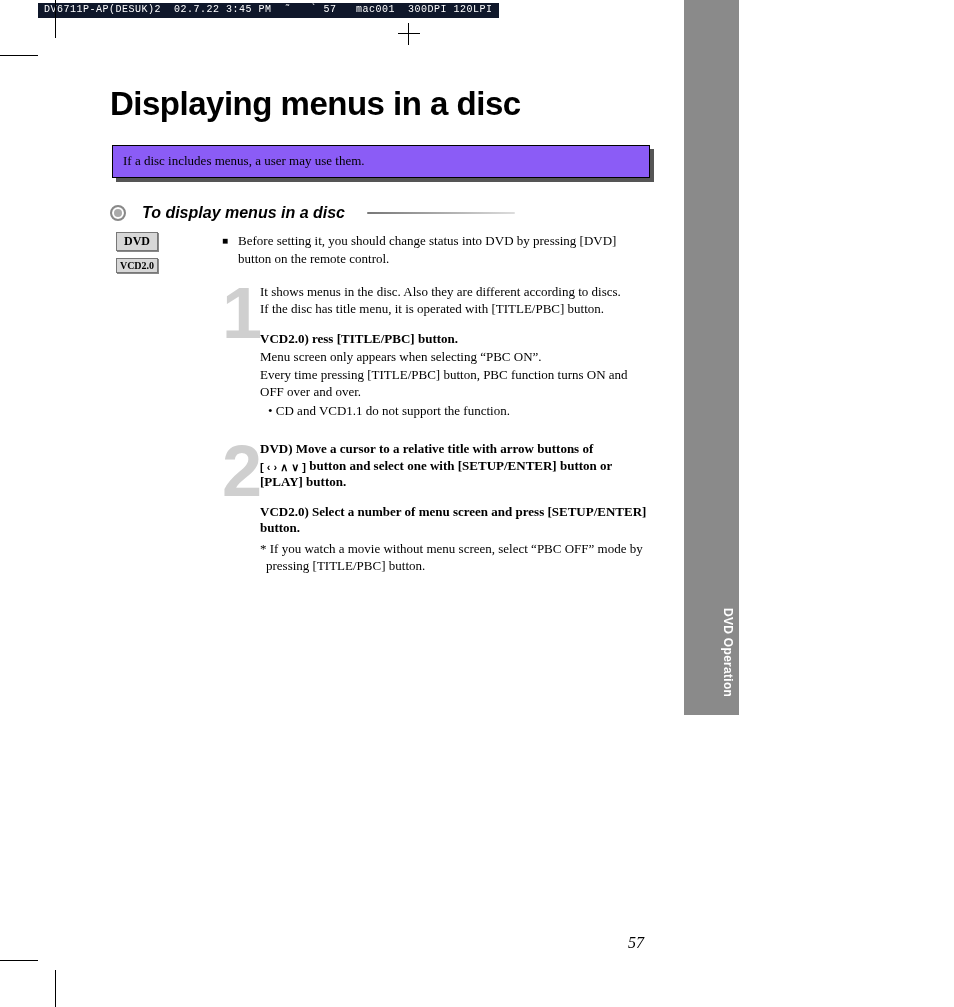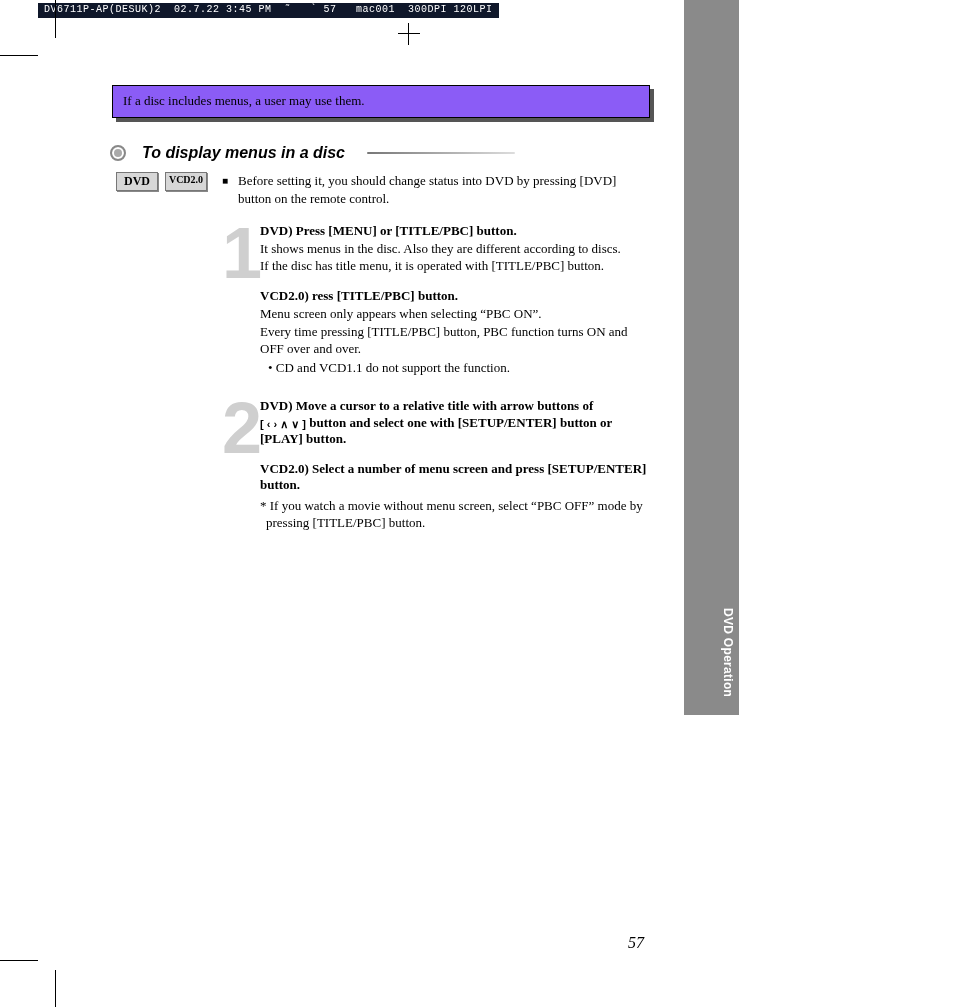--- a/index.html
+++ b/index.html
@@ -99,21 +99,21 @@
   .sect-rule{
     flex:1;height:2px;
     background:linear-gradient(to right,#777,#ddd);
     margin-left:6px;margin-right:135px;
     border-radius:2px;
   }
 
   
   .badges{
     position:absolute;left:6px;top:0;
-    display:flex;flex-direction:row;gap:7px;
+    display:flex;flex-direction:column;gap:7px;
   }
   .badge{
     width:40px;text-align:center;
     font-family:"Times New Roman",serif;
     font-weight:bold;font-size:12px;
     background:#d7d7d7;border:1px solid #777;
     box-shadow:1px 1px 0 #888;
     padding:1px 0;
   }
   .badge.small{font-size:10px;}
@@ -160,20 +160,21 @@
 <div class="crop v" style="left:408px;top:23px;height:22px;"></div>
 <div class="crop h" style="left:398px;top:33px;width:22px;"></div>
 
 <div class="side-col"></div>
 <div class="side-label">DVD Operation</div>
 
 <div class="page-num">57</div>
 
 <div class="page">
 
+  <div class="title">Displaying menus in a disc</div>
 
   <div class="intro-wrap">
     <div class="intro-shadow"></div>
     <div class="intro">If a disc includes menus, a user may use them.</div>
   </div>
 
   <div class="sect-row">
     <div class="sect-marker"></div>
     <div class="sect-title">To display menus in a disc</div>
     <div class="sect-rule"></div>
@@ -190,21 +191,20 @@
 
       <div class="lead-bullet">
         <span class="sq">■</span>
         <span>Before setting it, you should change status into DVD by pressing [DVD] button on the remote control.</span>
       </div>
 
       <div class="step">
         <div class="big-num">1</div>
 
         <div class="chunk">
-          <span class="b">DVD) Press [MENU] or [TITLE/PBC] button.</span>
           <p>It shows menus in the disc. Also they are different according to discs.</p>
           <p>If the disc has title menu, it is operated with [TITLE/PBC] button.</p>
         </div>
 
         <div class="chunk">
           <span class="b">VCD2.0) ress [TITLE/PBC] button.</span>
           <p>Menu screen only appears when selecting “PBC ON”.</p>
           <p>Every time pressing [TITLE/PBC] button, PBC function turns ON and OFF over and over.</p>
           <p class="bullet">•  CD and VCD1.1 do not support the function.</p>
         </div>

